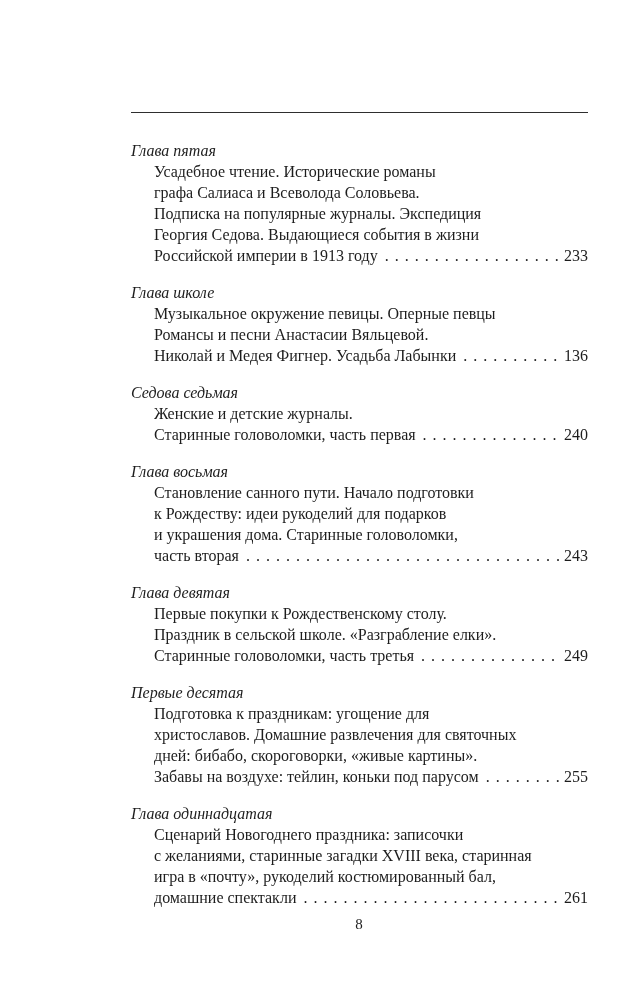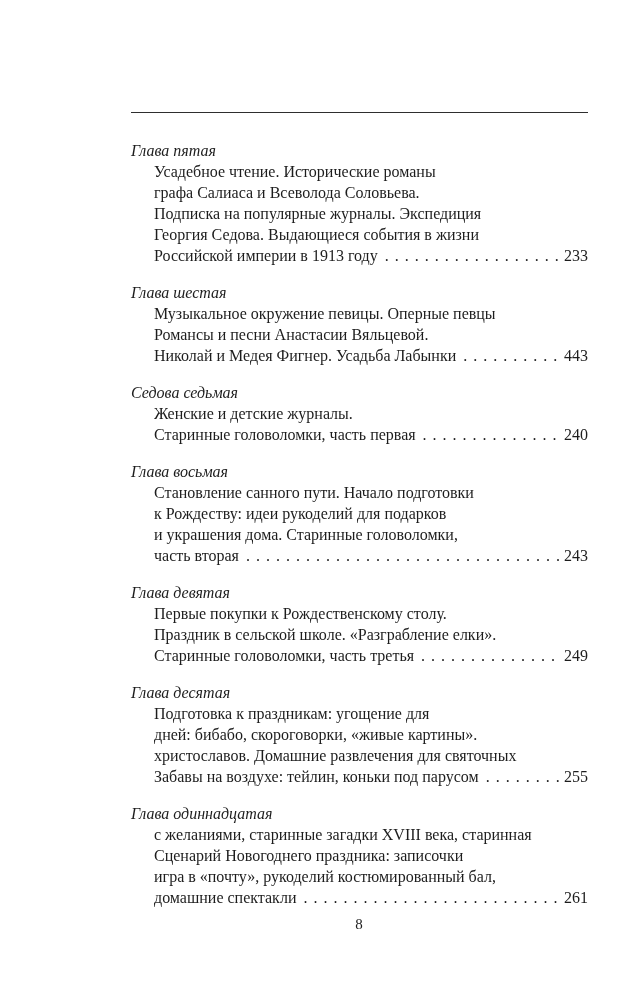--- a/index.html
+++ b/index.html
@@ -91,28 +91,28 @@
             <div class="line">Георгия Седова. Выдающиеся события в жизни</div>
             <div class="last-line">
         <span class="text">Российской империи в 1913 году</span>
         <span class="leader"></span>
         <span class="pagenum">233</span>
       </div>
     </div>
   </div>
 
   <div class="entry">
-    <div class="chapter">Глава шестая</div>
+    <div class="chapter">Глава школе</div>
     <div class="body">
       <div class="line">Музыкальное окружение певицы. Оперные певцы</div>
             <div class="line">Романсы и песни Анастасии Вяльцевой.</div>
             <div class="last-line">
         <span class="text">Николай и Медея Фигнер. Усадьба Лабынки</span>
         <span class="leader"></span>
-        <span class="pagenum">443</span>
+        <span class="pagenum">136</span>
       </div>
     </div>
   </div>
 
   <div class="entry">
     <div class="chapter">Седова седьмая</div>
     <div class="body">
       <div class="line">Женские и детские журналы.</div>
             <div class="last-line">
         <span class="text">Старинные головоломки, часть первая</span>
@@ -143,38 +143,38 @@
             <div class="line">Праздник в сельской школе. «Разграбление елки».</div>
             <div class="last-line">
         <span class="text">Старинные головоломки, часть третья</span>
         <span class="leader"></span>
         <span class="pagenum">249</span>
       </div>
     </div>
   </div>
 
   <div class="entry">
-    <div class="chapter">Глава десятая</div>
+    <div class="chapter">Первые десятая</div>
     <div class="body">
       <div class="line">Подготовка к праздникам: угощение для</div>
+            <div class="line">христославов. Домашние развлечения для святочных</div>
             <div class="line">дней: бибабо, скороговорки, «живые картины».</div>
-            <div class="line">христославов. Домашние развлечения для святочных</div>
             <div class="last-line">
         <span class="text">Забавы на воздухе: тейлин, коньки под парусом</span>
         <span class="leader"></span>
         <span class="pagenum">255</span>
       </div>
     </div>
   </div>
 
   <div class="entry">
     <div class="chapter">Глава одиннадцатая</div>
     <div class="body">
-      <div class="line">с желаниями, старинные загадки XVIII века, старинная</div>
-            <div class="line">Сценарий Новогоднего праздника: записочки</div>
+      <div class="line">Сценарий Новогоднего праздника: записочки</div>
+            <div class="line">с желаниями, старинные загадки XVIII века, старинная</div>
             <div class="line">игра в «почту», рукоделий костюмированный бал,</div>
             <div class="last-line">
         <span class="text">домашние спектакли</span>
         <span class="leader"></span>
         <span class="pagenum">261</span>
       </div>
     </div>
   </div>
 </div>
   </div>

